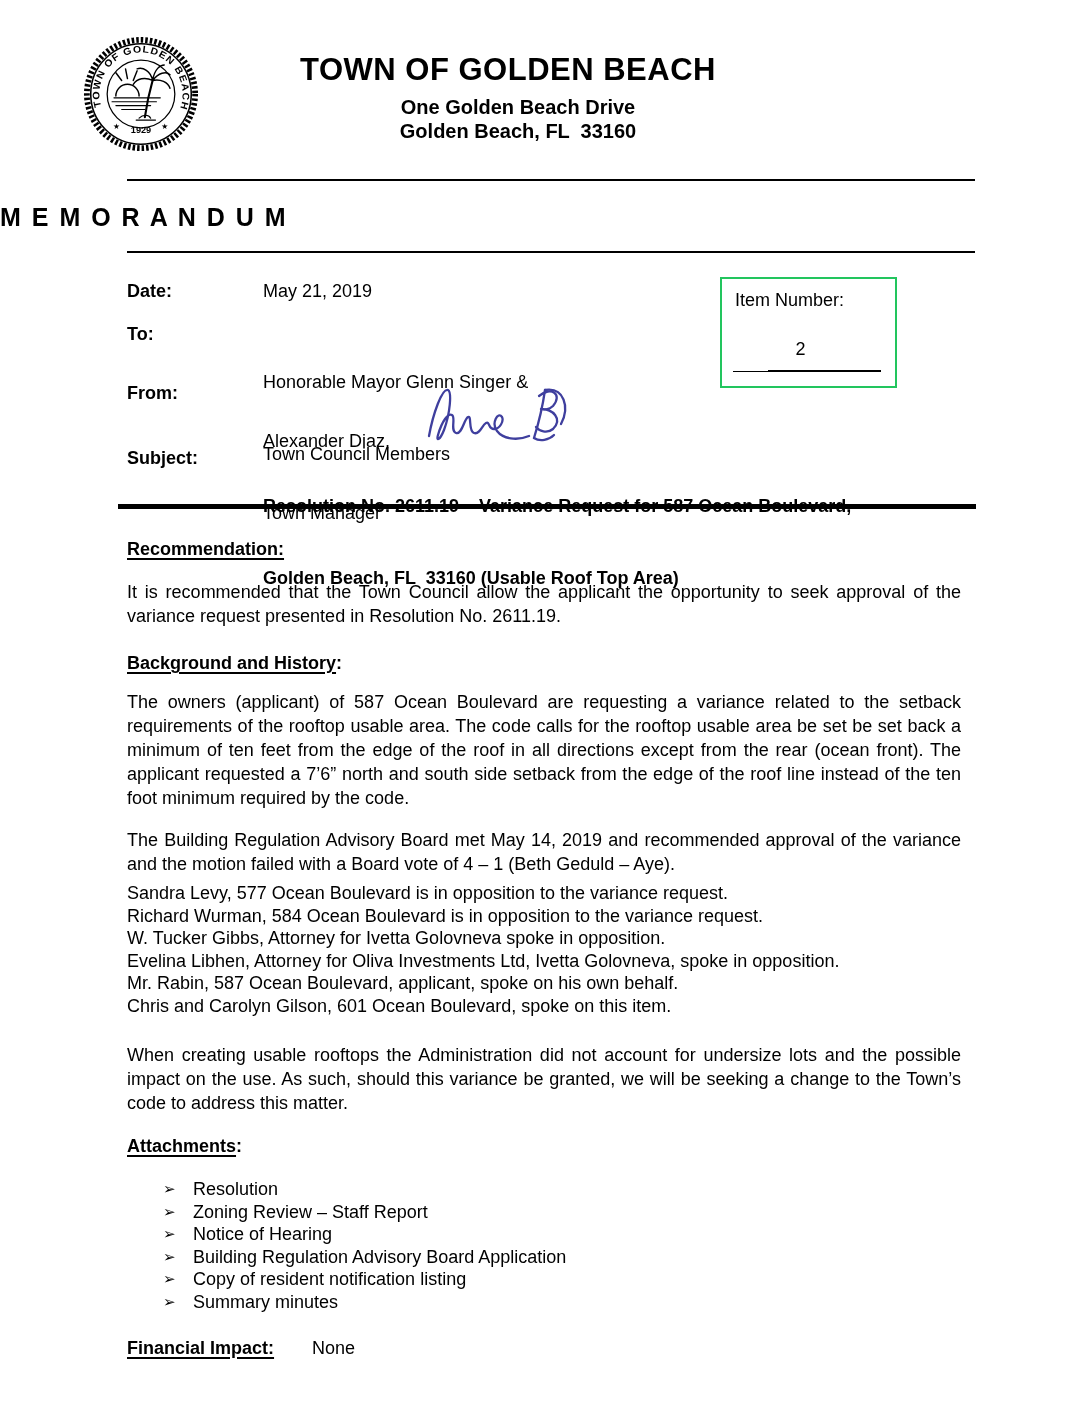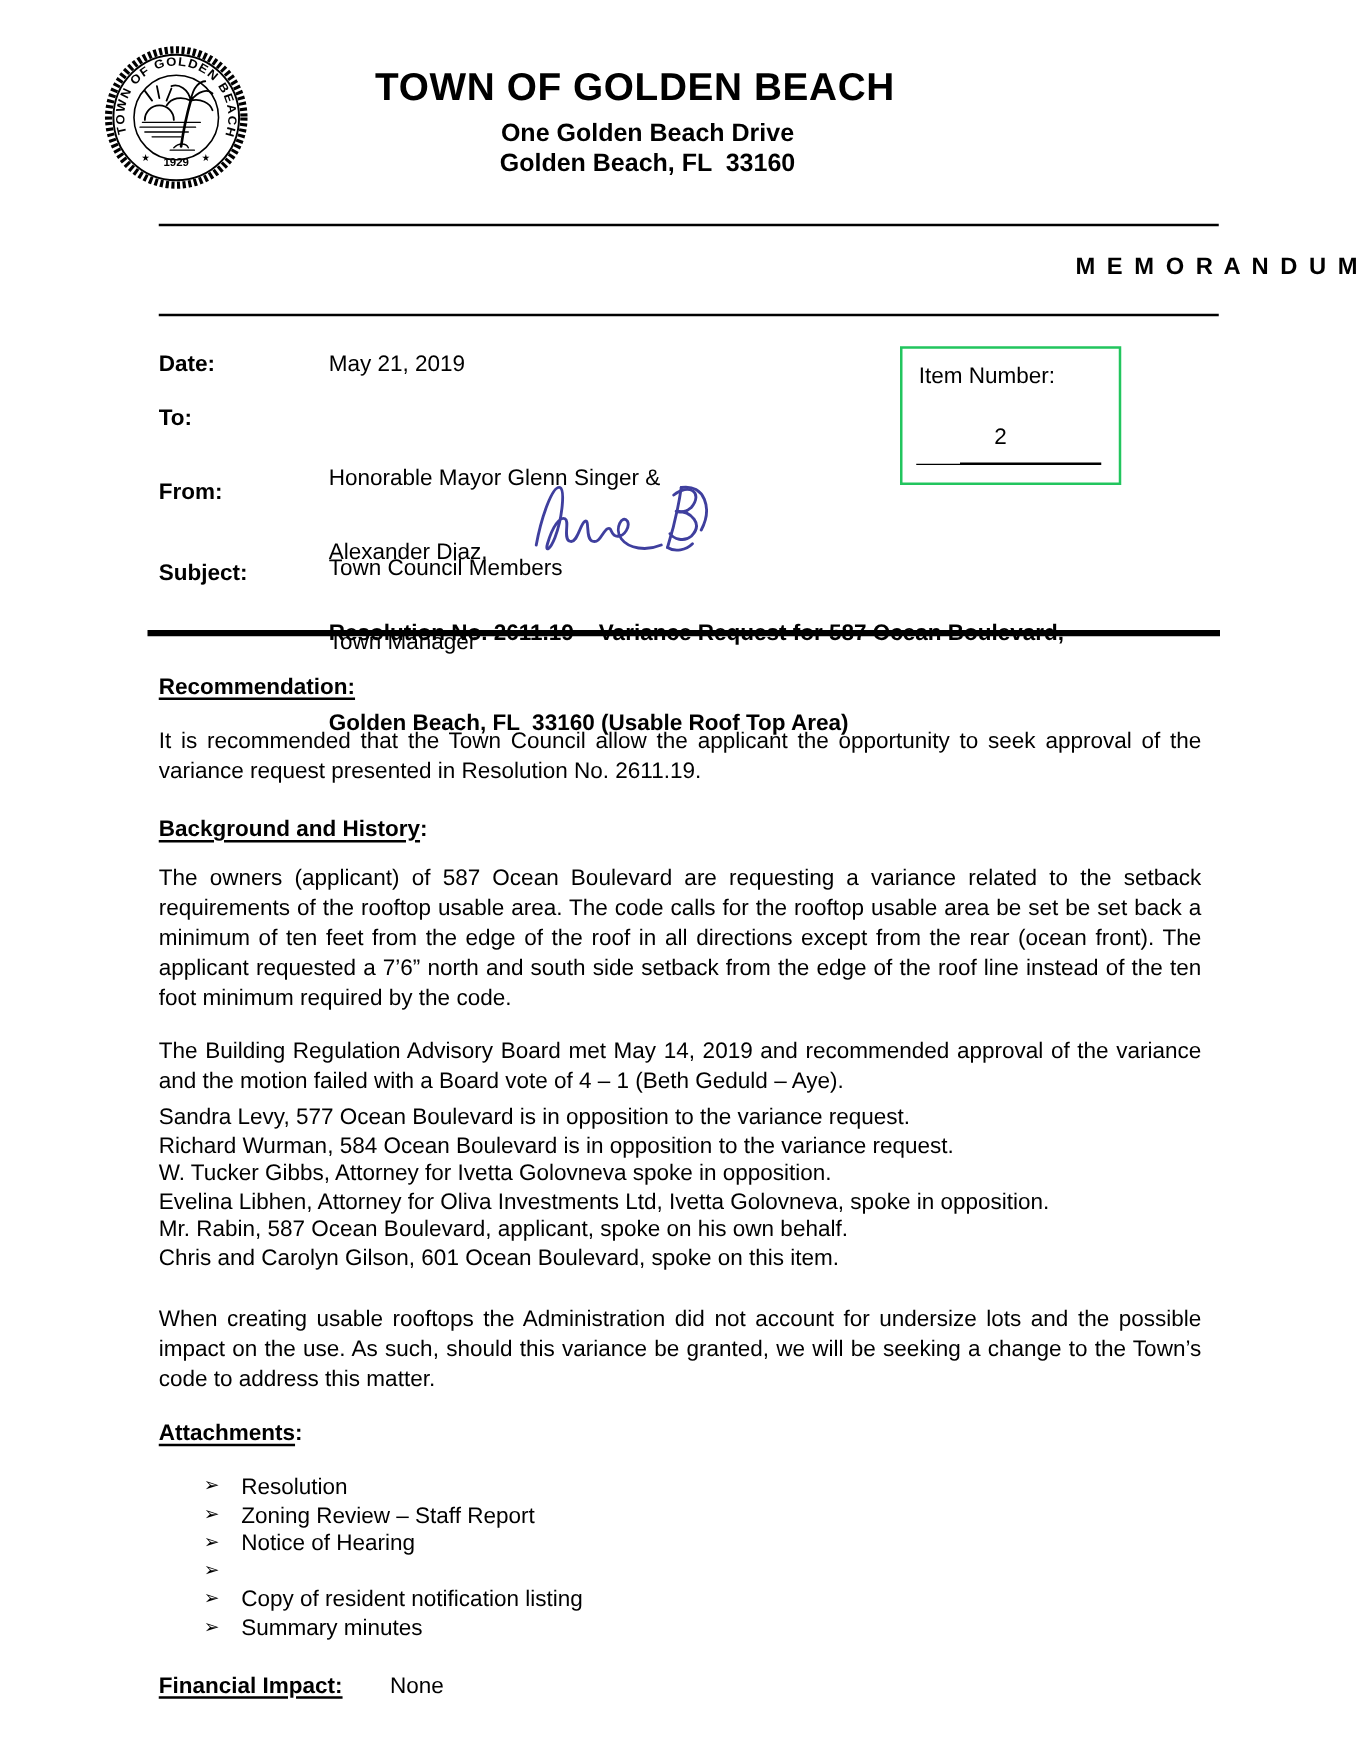--- a/index.html
+++ b/index.html
@@ -14,22 +14,22 @@
   .seal { position:absolute; left:83px; top:36px; width:116px; height:116px; }
   .letterhead { position:absolute; left:0; right:72px; top:52px; text-align:center; }
   .lh-title { font-size:31px; font-weight:bold; letter-spacing:0.5px; }
   .lh-addr  { font-size:20px; font-weight:bold; line-height:24px; white-space:pre-wrap;margin-left:20px; }
   .lh-title { margin-bottom:7px; }
   
   .rule  { position:absolute; background:#000; }
   .rule1 { left:127px; width:848px; top:179px; height:2px; }
   .rule2 { left:127px; width:848px; top:251px; height:2px; }
   .rule-thick { left:118px; width:858px; top:504px; height:5px; }
-  .memo-title { position:absolute; left:0; right:0; top:203px; text-align:right;
-                font-size:19px; font-weight:bold; letter-spacing:2px; }
+  .memo-title { position:absolute; left:0; right:0; top:203px; text-align:left;
+                font-size:25px; font-weight:bold; letter-spacing:2px; }
   
   .field-row { position:absolute; left:127px; width:600px; display:flex; }
   .row-date    { top:279px; }
   .row-to      { top:322px; }
   .row-from    { top:381px; }
   .row-subject { top:446px; width:848px; }
   .f-label { width:136px; flex:0 0 136px; font-weight:bold; font-size:18px; line-height:24px; }
   .f-value { font-size:18px; line-height:24px; white-space:pre-wrap; }
   .row-subject .f-value { font-weight:bold; }
   .signature { position:absolute; left:423px; top:378px; width:178px; height:72px; }
@@ -181,20 +181,21 @@
       <div class="att-row">
           <span class="att-bullet">➢</span>
           <span>Zoning Review – Staff Report</span>
         </div>
       <div class="att-row">
           <span class="att-bullet">➢</span>
           <span>Notice of Hearing</span>
         </div>
       <div class="att-row">
           <span class="att-bullet">➢</span>
+          <span>Building Regulation Advisory Board Application</span>
         </div>
       <div class="att-row">
           <span class="att-bullet">➢</span>
           <span>Copy of resident notification listing</span>
         </div>
       <div class="att-row">
           <span class="att-bullet">➢</span>
           <span>Summary minutes</span>
         </div>
     </div>

